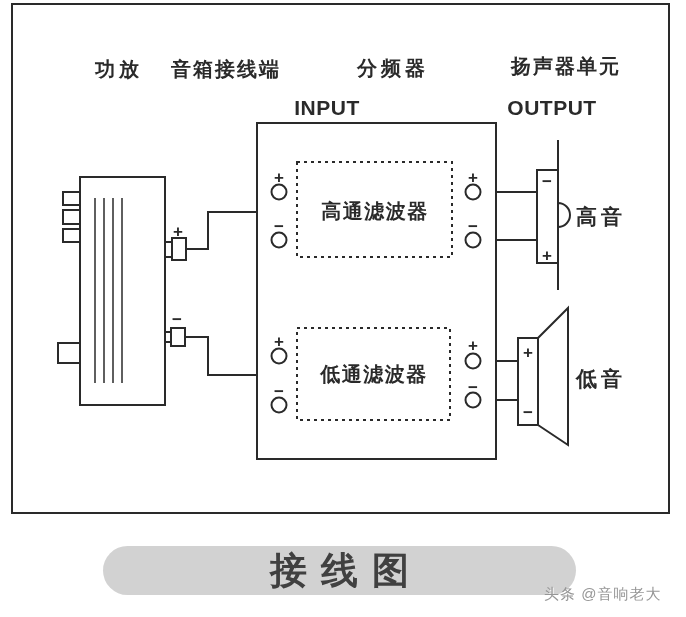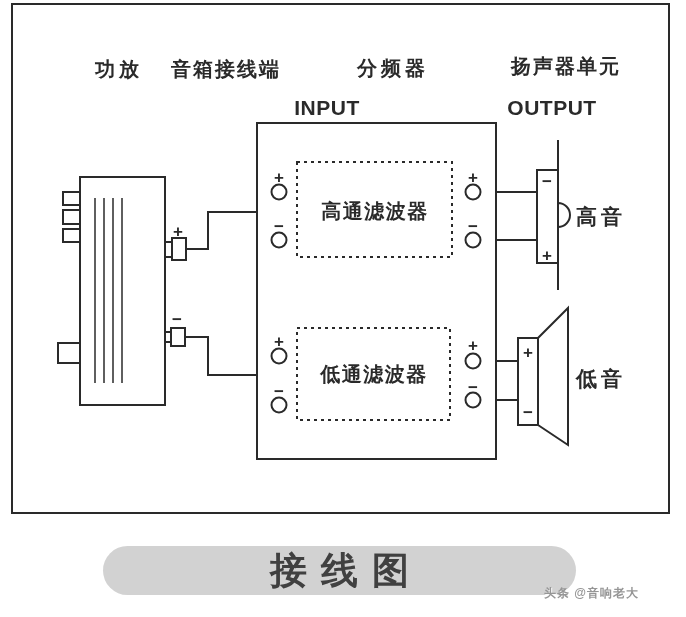--- a/index.html
+++ b/index.html
@@ -99,22 +99,22 @@
     color: #404040;
     letter-spacing: 14px;
     padding-left: 14px; 
     line-height: 1;
   }
   .watermark {
     position: absolute;
     left: 544px;
     top: 585px;
     width: 140px;
-    font-size: 12px;
-    font-weight: 700;
+    font-size: 15px;
+    font-weight: 400;
     color: #969696;
     letter-spacing: 1px;
     text-shadow: 1px 1px 0 rgba(255,255,255,0.9);
     white-space: nowrap;
   }
 </style>
 </head>
 <body>
 
 <div class="stage">

